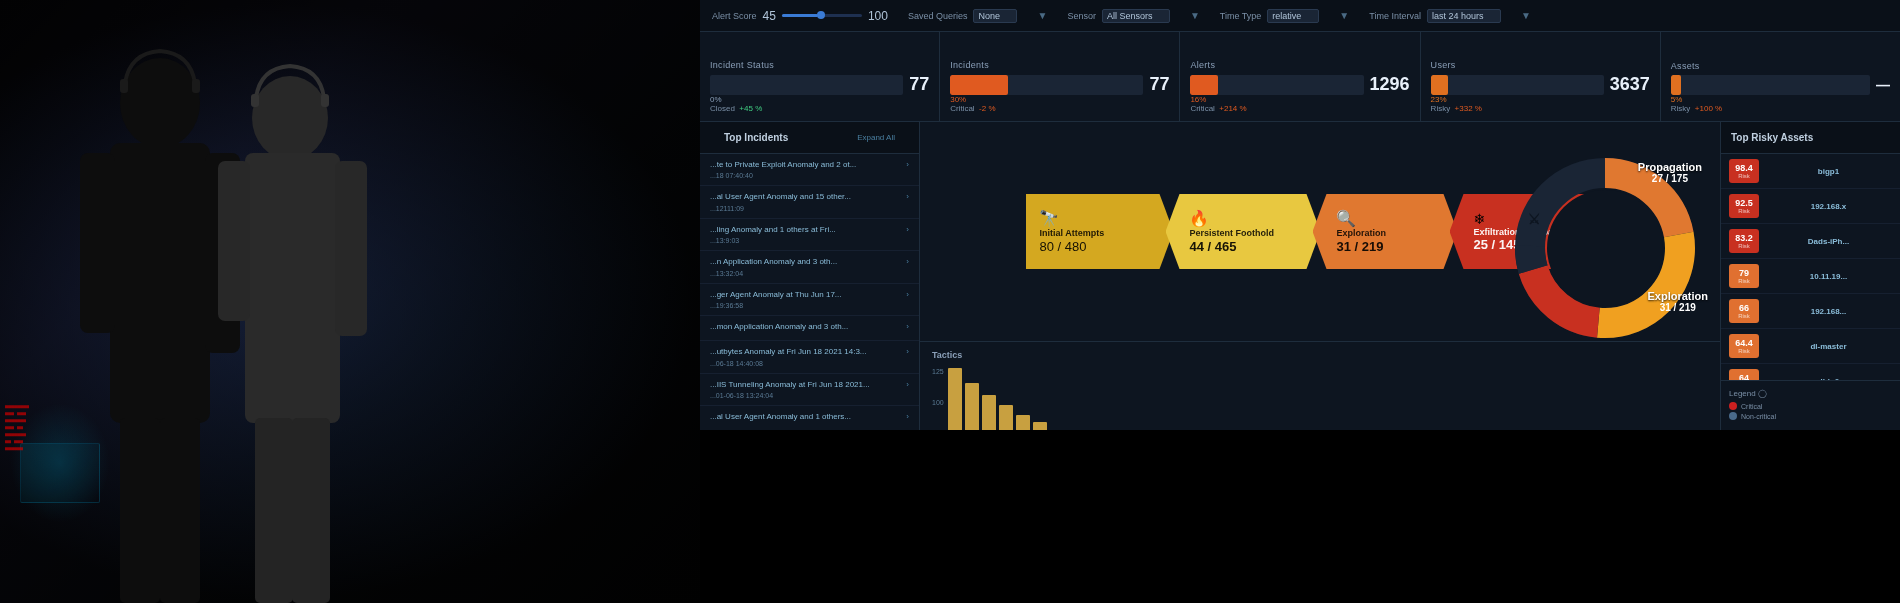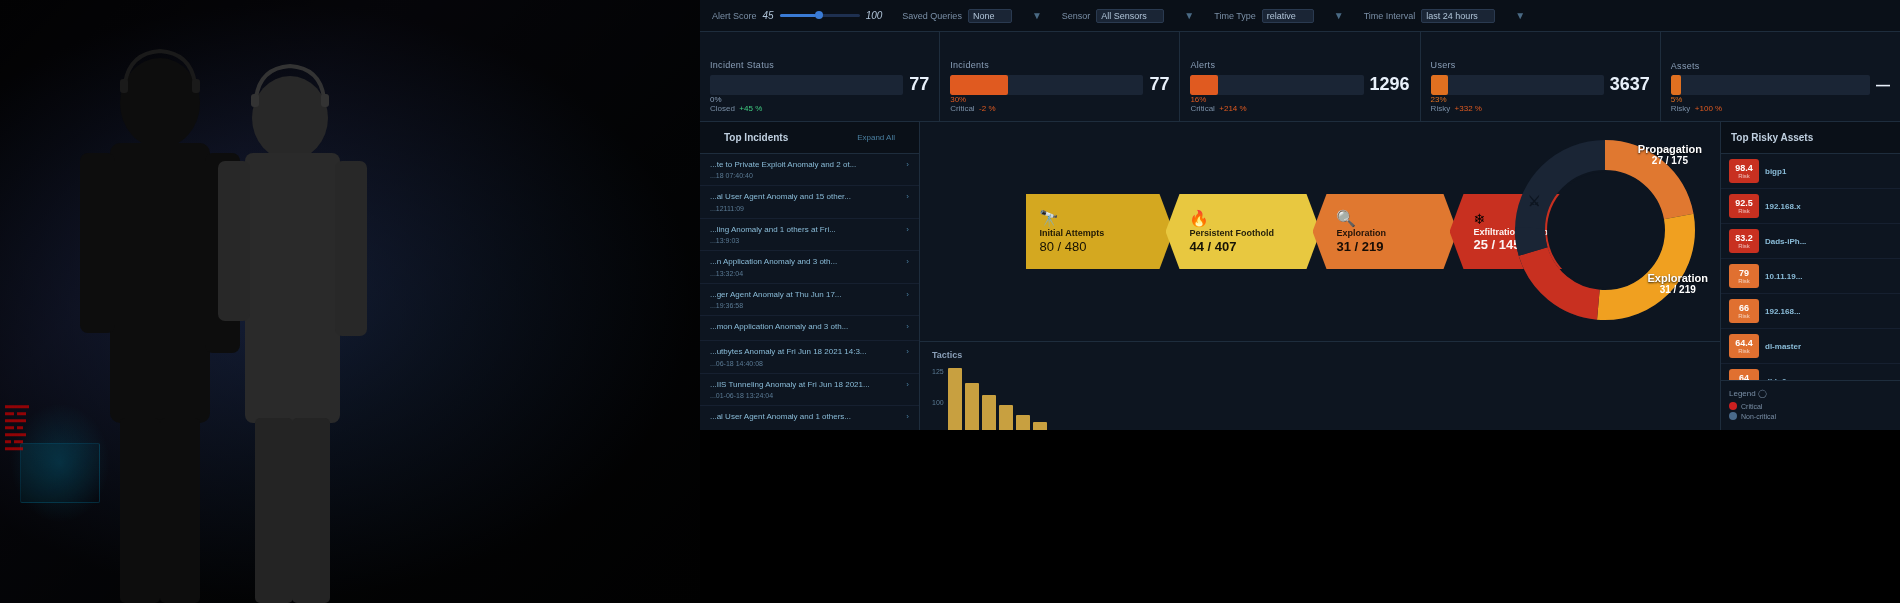--- a/index.html
+++ b/index.html
@@ -66,22 +66,21 @@
       gap: 6px;
     }
 
     .filter-label {
       color: #7a8fa6;
       font-size: 9px;
     }
 
     .filter-value {
       color: #b0c4d8;
-      font-size: 10px;
-      font-style: italic;
+      font-size: 12px;
     }
 
     .slider-track {
       width: 80px;
       height: 3px;
       background: #1e3050;
       border-radius: 2px;
       position: relative;
     }
 
@@ -302,20 +301,21 @@
 
     .risky-title {
       color: #c0d0e0;
       font-size: 10px;
       font-weight: 600;
     }
 
     .asset-list {
       flex: 1;
       overflow-y: auto;
+      text-align: center;
     }
 
     .asset-item {
       display: flex;
       align-items: center;
       padding: 5px 8px;
       border-bottom: 1px solid #162030;
       gap: 6px;
       cursor: pointer;
     }
@@ -624,21 +624,21 @@
                 <div style="font-size:16px;">🔭</div>
                 <div style="color:rgba(0,0,0,0.85);font-size:9px;font-weight:700;line-height:1.2;">Initial Attempts</div>
                 <div style="color:rgba(0,0,0,0.9);font-size:13px;font-weight:400;">80 / 480</div>
               </div>
             </div>
 
             <div style="position:relative;height:75px;display:flex;align-items:center;margin-left:-8px;">
               <div style="background:#e8c840;height:75px;min-width:155px;display:flex;flex-direction:column;justify-content:center;padding:8px 24px 8px 24px;clip-path:polygon(14px 0, calc(100% - 14px) 0, 100% 50%, calc(100% - 14px) 100%, 14px 100%, 0 50%);">
                 <div style="font-size:16px;">🔥</div>
                 <div style="color:rgba(0,0,0,0.85);font-size:9px;font-weight:700;line-height:1.2;">Persistent Foothold</div>
-                <div style="color:rgba(0,0,0,0.9);font-size:13px;font-weight:700;">44 / 407</div>
+                <div style="color:rgba(0,0,0,0.9);font-size:13px;font-weight:700;">44 / 465</div>
               </div>
             </div>
 
             <div style="position:relative;height:75px;display:flex;align-items:center;margin-left:-8px;">
               <div style="background:#e07830;height:75px;min-width:145px;display:flex;flex-direction:column;justify-content:center;padding:8px 24px 8px 24px;clip-path:polygon(14px 0, calc(100% - 14px) 0, 100% 50%, calc(100% - 14px) 100%, 14px 100%, 0 50%);">
                 <div style="font-size:16px;">🔍</div>
                 <div style="color:rgba(0,0,0,0.85);font-size:9px;font-weight:700;line-height:1.2;">Exploration</div>
                 <div style="color:rgba(0,0,0,0.9);font-size:13px;font-weight:700;">31 / 219</div>
               </div>
             </div>
@@ -646,21 +646,21 @@
             <div style="position:relative;height:75px;display:flex;align-items:center;margin-left:-8px;">
               <div style="background:#c83020;height:75px;min-width:165px;display:flex;flex-direction:column;justify-content:center;padding:8px 20px 8px 24px;clip-path:polygon(14px 0, 100% 0, 100% 100%, 14px 100%, 0 50%);">
                 <div style="font-size:14px;">❄</div>
                 <div style="color:rgba(255,255,255,0.95);font-size:9px;font-weight:700;line-height:1.2;">Exfiltration &amp; Impact</div>
                 <div style="color:rgba(255,255,255,0.95);font-size:13px;font-weight:700;">25 / 145</div>
               </div>
             </div>
           </div>
         </div>
 
-        <div style="position:absolute;right:10px;top:3px;width:210px;height:210px;">
+        <div style="position:absolute;right:10px;top:21px;width:210px;height:210px;">
           <svg width="210" height="210" viewBox="0 0 210 210">
 
             <circle cx="105" cy="105" r="75" fill="none" stroke="#1a2535" stroke-width="30"></circle>
 
             <circle cx="105" cy="105" r="75" fill="none" stroke="#e07830" stroke-width="30" stroke-dasharray="221 471" stroke-dashoffset="117" transform="rotate(-90 105 105)"></circle>
 
             <circle cx="105" cy="105" r="75" fill="none" stroke="#f0a020" stroke-width="30" stroke-dasharray="138 471" stroke-dashoffset="-104" transform="rotate(-90 105 105)"></circle>
 
             <circle cx="105" cy="105" r="75" fill="none" stroke="#c83020" stroke-width="30" stroke-dasharray="89 471" stroke-dashoffset="-242" transform="rotate(-90 105 105)"></circle>
 

